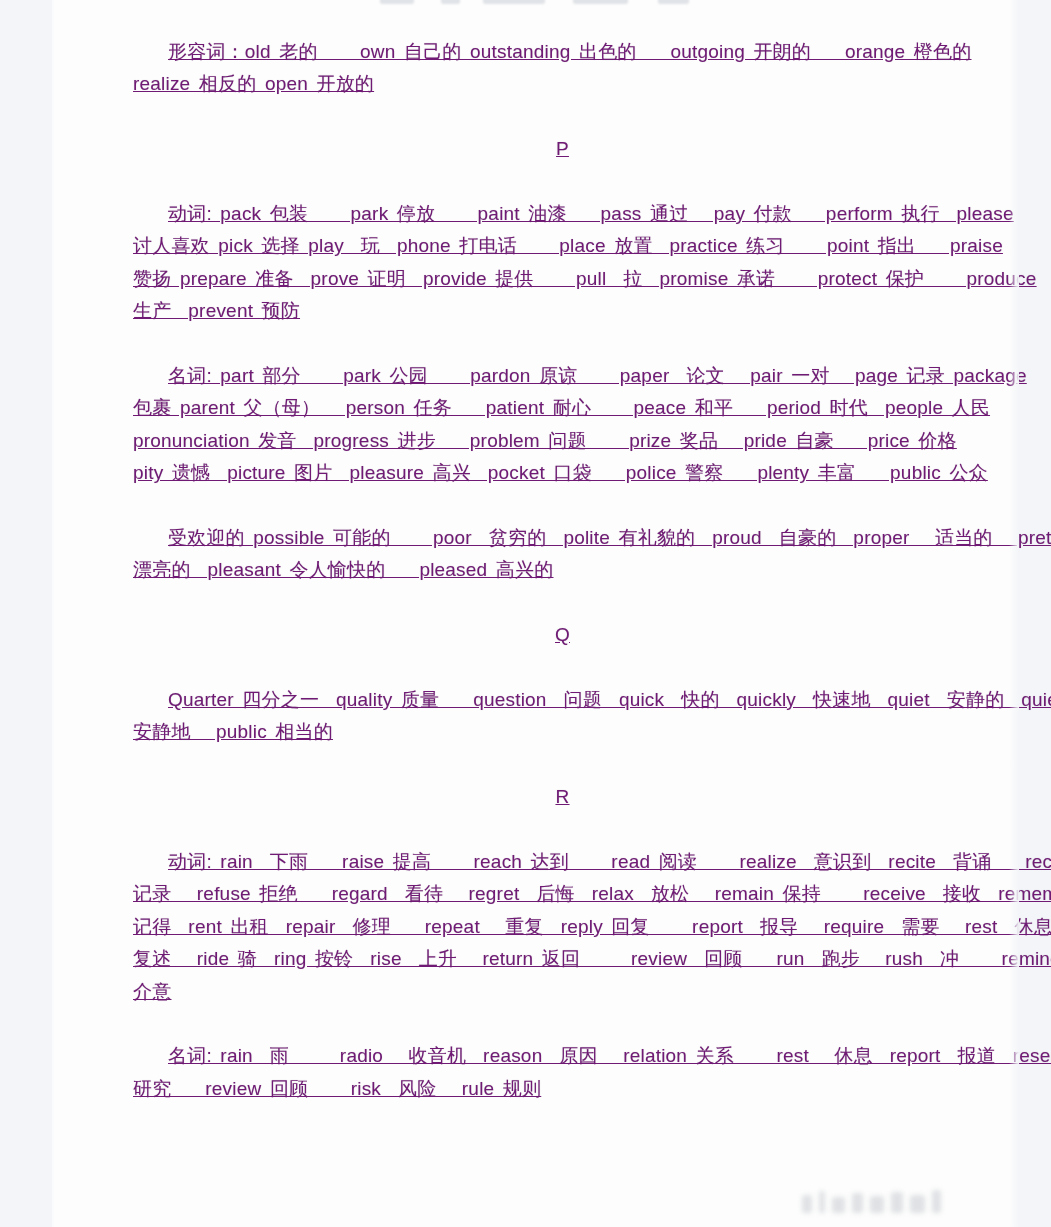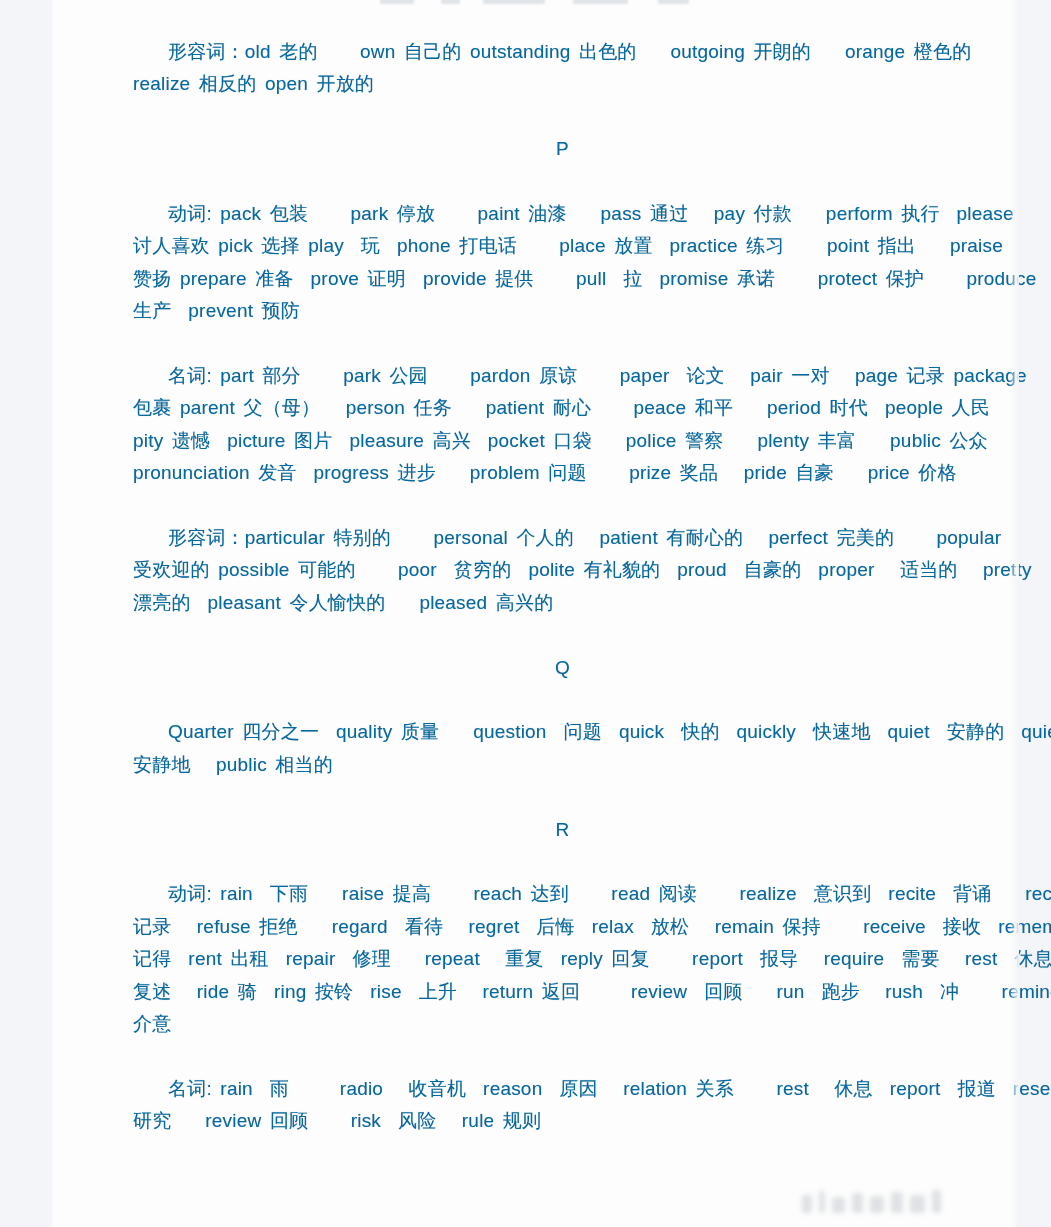--- a/index.html
+++ b/index.html
@@ -114,40 +114,39 @@
   <div class="page" style="background: rgb(253, 253, 253);">
 
     <div class="cutoff-row">
       <span class="frag frag-1"></span>
       <span class="frag frag-2"></span>
       <span class="frag frag-3"></span>
       <span class="frag frag-4"></span>
       <span class="frag frag-5"></span>
     </div>
 
-    <div class="content" id="content" style="color: #0369a1;">
+    <div class="content" id="content" style="color: #701a75; text-decoration: underline;">
         <div class="paragraph">
           <div class="line">形容词：old 老的     own 自己的 outstanding 出色的    outgoing 开朗的    orange 橙色的</div>
           <div class="line">realize 相反的 open 开放的</div>
         </div>
         <div class="heading">P</div>
         <div class="paragraph">
           <div class="line">动词: pack 包装     park 停放     paint 油漆    pass 通过   pay 付款    perform 执行  please</div>
           <div class="line">讨人喜欢 pick 选择 play  玩  phone 打电话     place 放置  practice 练习     point 指出    praise</div>
           <div class="line">赞扬 prepare 准备  prove 证明  provide 提供     pull  拉  promise 承诺     protect 保护     produce</div>
           <div class="line">生产  prevent 预防</div>
         </div>
         <div class="paragraph">
           <div class="line">名词: part 部分     park 公园     pardon 原谅     paper  论文   pair 一对   page 记录 package</div>
           <div class="line">包裹 parent 父（母）   person 任务    patient 耐心     peace 和平    period 时代  people 人民</div>
+          <div class="line">pronunciation 发音  progress 进步    problem 问题     prize 奖品   pride 自豪    price 价格</div>
           <div class="line">pity 遗憾  picture 图片  pleasure 高兴  pocket 口袋    police 警察    plenty 丰富    public 公众</div>
-          <div class="line">pronunciation 发音  progress 进步    problem 问题     prize 奖品   pride 自豪    price 价格</div>
         </div>
         <div class="paragraph">
-          <div class="line">形容词：particular 特别的     personal 个人的   patient 有耐心的   perfect 完美的     popular</div>
           <div class="line">受欢迎的 possible 可能的     poor  贫穷的  polite 有礼貌的  proud  自豪的  proper   适当的   pretty</div>
           <div class="line">漂亮的  pleasant 令人愉快的    pleased 高兴的</div>
         </div>
         <div class="heading">Q</div>
         <div class="paragraph">
           <div class="line">Quarter 四分之一  quality 质量    question  问题  quick  快的  quickly  快速地  quiet  安静的  quietly</div>
           <div class="line">安静地   public 相当的</div>
         </div>
         <div class="heading">R</div>
         <div class="paragraph">

